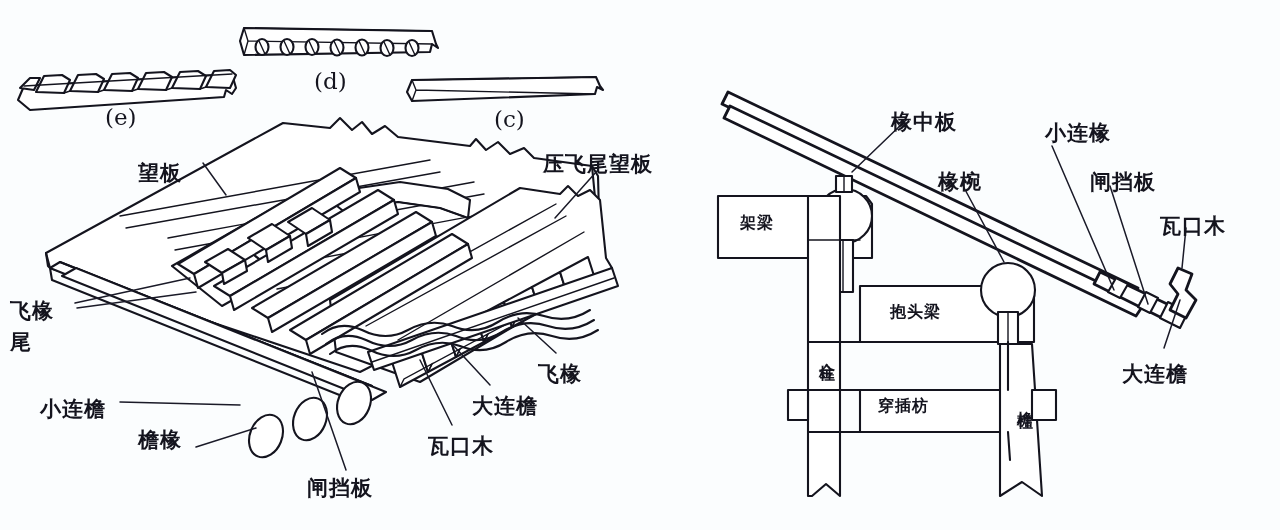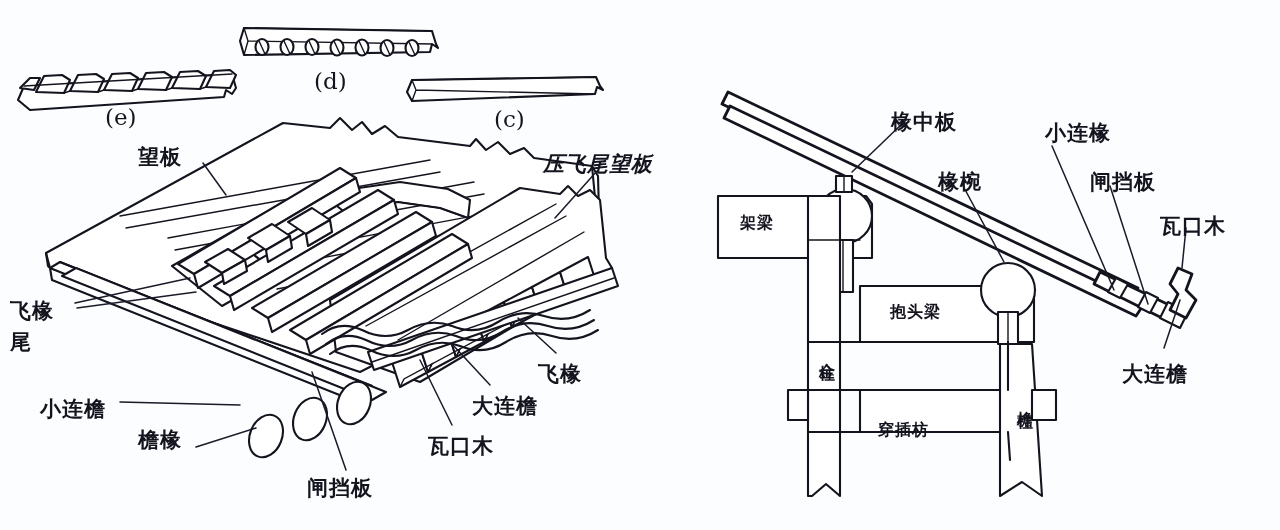--- a/index.html
+++ b/index.html
@@ -258,37 +258,37 @@
         <path class="lead" d="M1186,228 L1182,268"></path>
         <path class="lead" d="M1164,348 L1180,300"></path>
       </g>
     </g>
   </svg>
 
   <div class="lbl serif" style="left:105px;top:104px;">(e)</div>
   <div class="lbl serif" style="left:314px;top:68px;">(d)</div>
   <div class="lbl serif" style="left:494px;top:106px;">(c)</div>
 
-  <div class="lbl" style="left:138px;top:143px;">望板</div>
-  <div class="lbl" style="left:543px;top:150px;font-style:italic;">压飞尾望板</div>
+  <div class="lbl" style="left:138px;top:159px;">望板</div>
+  <div class="lbl" style="left:543px;top:150px;">压飞尾望板</div>
   <div class="lbl" style="left:10px;top:297px;">飞椽</div>
   <div class="lbl" style="left:10px;top:328px;">尾</div>
   <div class="lbl" style="left:40px;top:395px;">小连檐</div>
   <div class="lbl" style="left:138px;top:426px;">檐椽</div>
   <div class="lbl" style="left:307px;top:474px;">闸挡板</div>
   <div class="lbl" style="left:428px;top:432px;">瓦口木</div>
   <div class="lbl" style="left:472px;top:392px;">大连檐</div>
   <div class="lbl" style="left:538px;top:360px;">飞椽</div>
 
   <div class="lbl" style="left:891px;top:108px;">椽中板</div>
   <div class="lbl" style="left:938px;top:168px;">椽椀</div>
   <div class="lbl" style="left:1045px;top:119px;">小连椽</div>
   <div class="lbl" style="left:1090px;top:168px;">闸挡板</div>
   <div class="lbl" style="left:1160px;top:212px;">瓦口木</div>
   <div class="lbl" style="left:1122px;top:360px;">大连檐</div>
 
   <div class="lbl box" style="left:740px;top:213px;">架梁</div>
   <div class="lbl box" style="left:890px;top:302px;">抱头梁</div>
-  <div class="lbl box" style="left:878px;top:420px;">穿插枋</div>
+  <div class="lbl box" style="left:878px;top:396px;">穿插枋</div>
   <div class="lbl box vert" style="left:816px;top:350px;">金柱</div>
   <div class="lbl box vert" style="left:1014px;top:398px;">檐柱</div>
 
 </div>
 
 </body></html>

